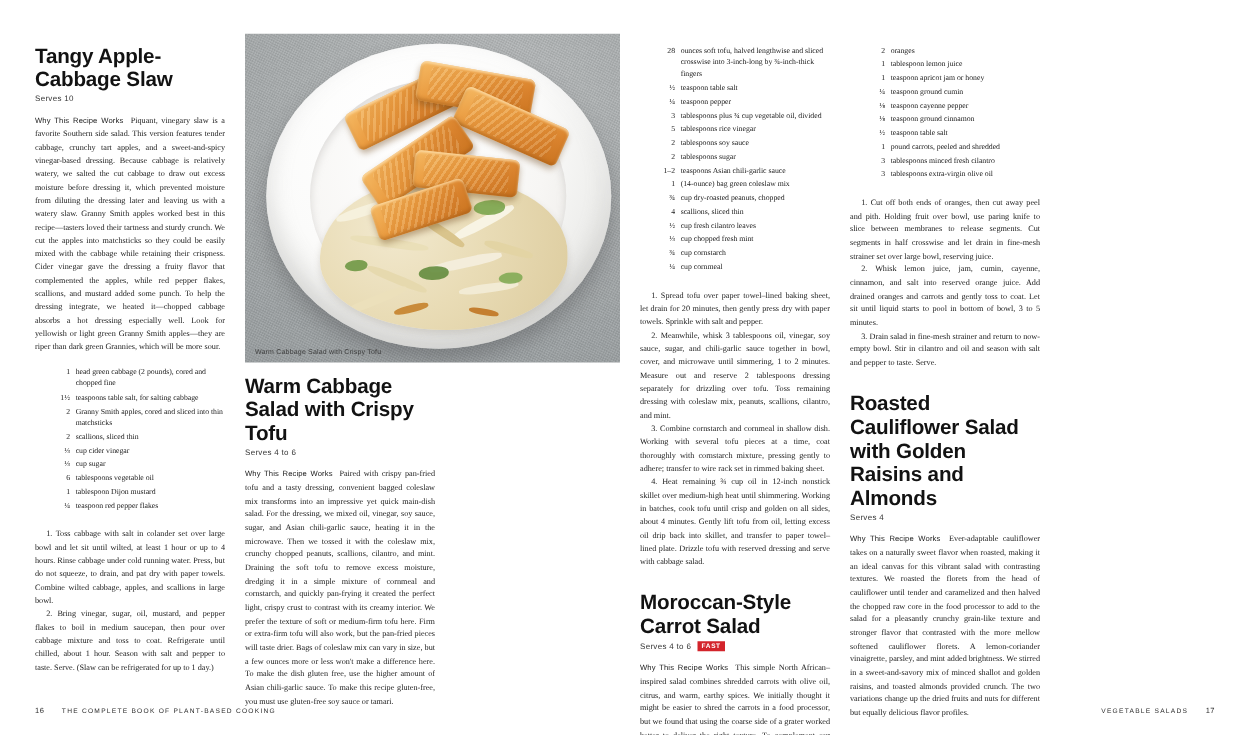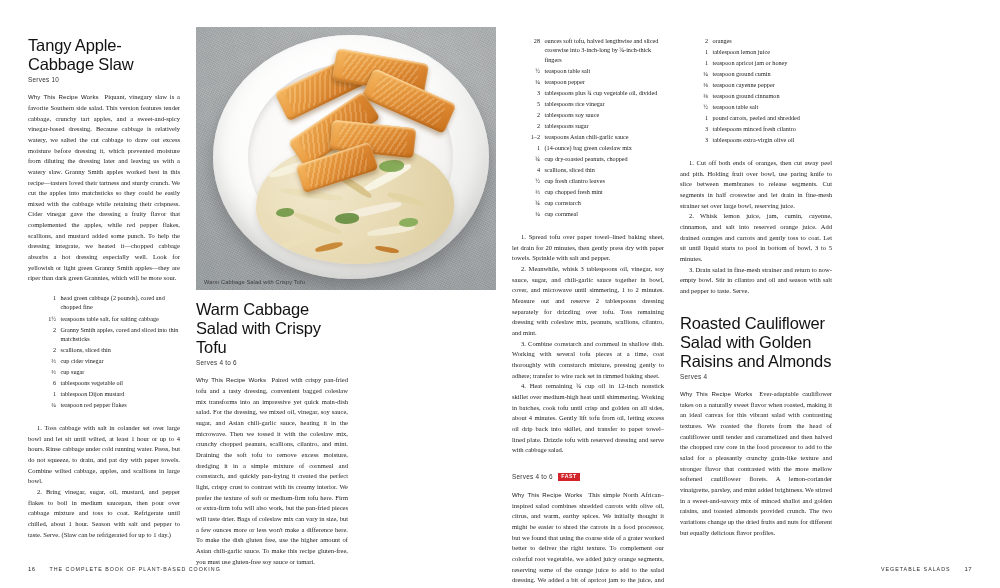--- a/index.html
+++ b/index.html
@@ -18,21 +18,21 @@
   .spread {
     position: relative;
     width: 1000px;
     height: 588px;
     background: #ffffff;
   }
 
   
   .recipe-title {
     font-family: "Liberation Sans", sans-serif;
-    font-weight: 400;
+    font-weight: 700;
     font-size: 16.5px;
     line-height: 1.16;
     letter-spacing: -0.15px;
     color: #121212;
     margin: 0 0 2px 0;
   }
   .serves {
     font-family: "Liberation Sans", sans-serif;
     font-size: 6.4px;
     letter-spacing: 0.25px;
@@ -402,20 +402,21 @@
       </ul>
 
       <div class="spacer-md"></div>
       <p class="para indent">1. Spread tofu over paper towel–lined baking sheet, let drain for 20 minutes, then gently press dry with paper towels. Sprinkle with salt and pepper.</p>
       <p class="para indent">2. Meanwhile, whisk 3 tablespoons oil, vinegar, soy sauce, sugar, and chili-garlic sauce together in bowl, cover, and microwave until simmering, 1 to 2 minutes. Measure out and reserve 2 tablespoons dressing separately for drizzling over tofu. Toss remaining dressing with coleslaw mix, peanuts, scallions, cilantro, and mint.</p>
       <p class="para indent">3. Combine cornstarch and cornmeal in shallow dish. Working with several tofu pieces at a time, coat thoroughly with cornstarch mixture, pressing gently to adhere; transfer to wire rack set in rimmed baking sheet.</p>
       <p class="para indent">4. Heat remaining ¾ cup oil in 12-inch nonstick skillet over medium-high heat until shimmering. Working in batches, cook tofu until crisp and golden on all sides, about 4 minutes. Gently lift tofu from oil, letting excess oil drip back into skillet, and transfer to paper towel–lined plate. Drizzle tofu with reserved dressing and serve with cabbage salad.</p>
 
       <div class="spacer-lg"></div>
 
+      <h1 class="recipe-title">Moroccan-Style Carrot Salad</h1>
       <div class="serves">
         <span>Serves 4 to 6</span>
         <span class="badge">FAST</span>
       </div>
 
       <p class="para"><span class="lead">Why This Recipe Works</span>&nbsp;&nbsp;<span>This simple North African–inspired salad combines shredded carrots with olive oil, citrus, and warm, earthy spices. We initially thought it might be easier to shred the carrots in a food processor, but we found that using the coarse side of a grater worked better to deliver the right texture. To complement our colorful root vegetable, we added juicy orange segments, reserving some of the orange juice to add to the salad dressing. We added a bit of apricot jam to the juice, and we balanced that sweetness with a squeeze of tart lemon juice and small amounts of traditional Moroccan spices: cumin, cayenne, and cinnamon. To add contrasting color and freshness, we stirred in some minced cilantro before serving. Use the large holes of a box grater to shred the carrots. For more information on segmenting citrus fruits, see page 000.</span></p>
     </div>
   </div>
 
   <div class="col" id="col4">

